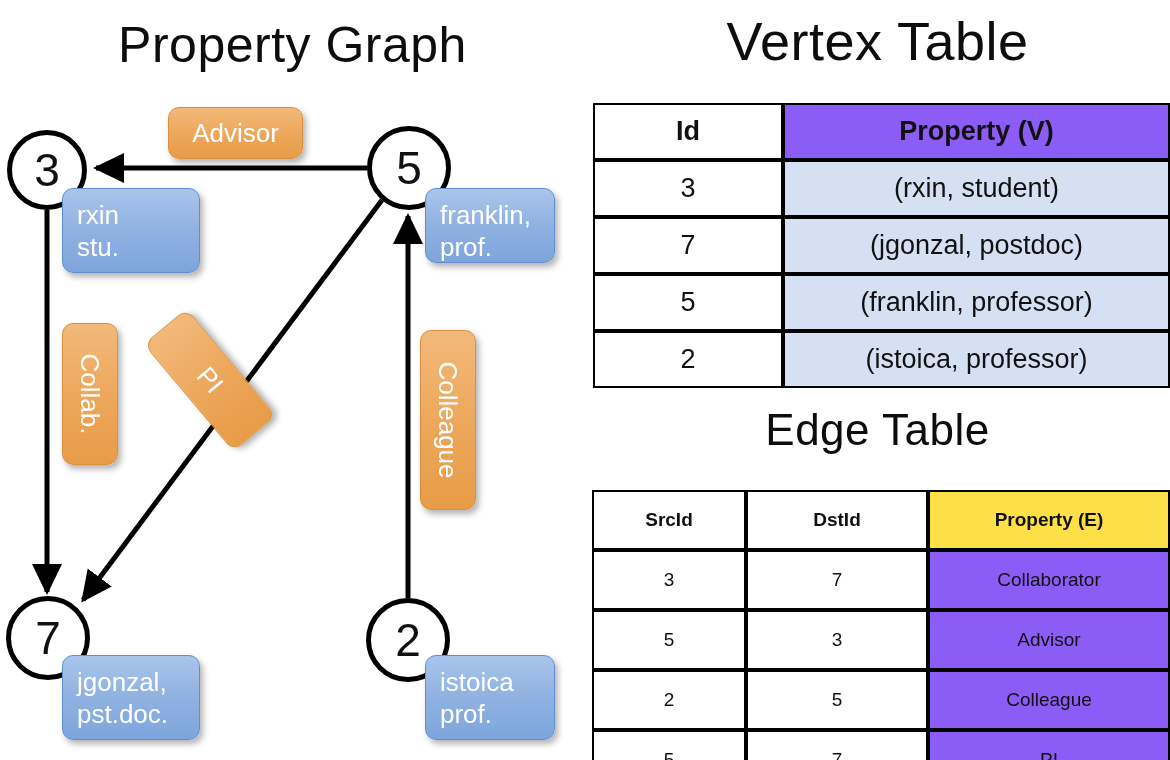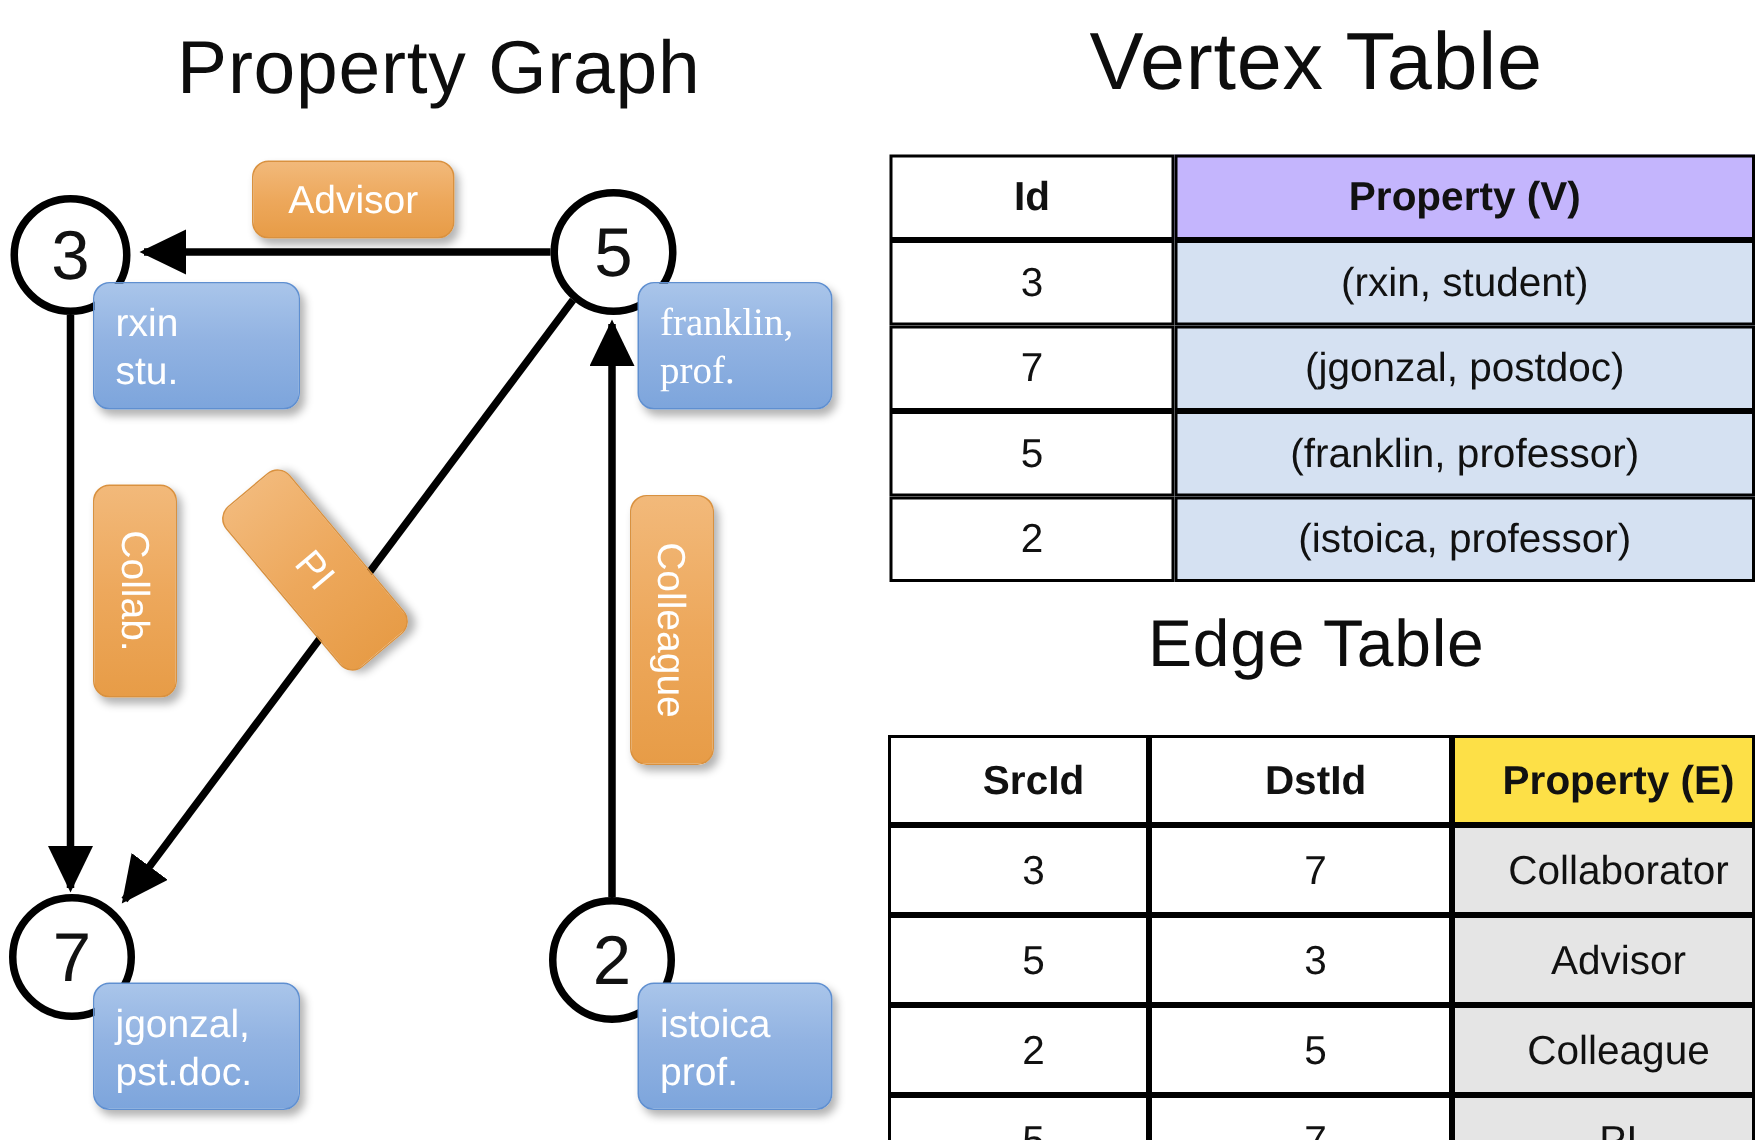--- a/index.html
+++ b/index.html
@@ -98,27 +98,27 @@
     font-family:"Liberation Sans","DejaVu Sans",sans-serif;
     font-weight:300;
     color:#111;
     padding:0;
   }
   .tbl th{font-weight:700;}
   #vertex-table{left:593px;top:103px;width:577px;}
   #vertex-table th,#vertex-table td{font-size:27px;height:53px;}
   #vertex-table .c-id{width:186px;background:#fff;}
   #vertex-table .c-prop{background:#d5e1f2;}
-  #vertex-table th.c-prop{background:#c4b5fd;}
+  #vertex-table th.c-prop{background:#8b5cf6;}
 
   #edge-table{left:592px;top:490px;width:578px;}
-  #edge-table th,#edge-table td{font-size:27px;height:56px;padding-left:20px;}
+  #edge-table th,#edge-table td{font-size:19px;height:56px;}
   #edge-table .c-src{width:150px;background:#fff;}
   #edge-table .c-dst{width:178px;background:#fff;}
-  #edge-table .c-prop{background:#e5e5e5;}
+  #edge-table .c-prop{background:#8b5cf6;}
   #edge-table th.c-prop{background:#fde047;}
 </style>
 </head>
 <body>
 
 <div class="stage">
 
   <div class="title" id="title-property-graph">Property Graph</div>
   <div class="title" id="title-vertex-table">Vertex Table</div>
   <div class="title" id="title-edge-table">Edge Table</div>
@@ -151,21 +151,21 @@
       <span>7</span>
     </div>
     <div class="node" style="left:366px;top:598px;width:84px;height:84px;">
       <span>2</span>
     </div>
 
     <div class="prop-box blue" style="left:62px;top:188px;width:138px;height:85px;">
       <div>rxin</div>
       <div>stu.</div>
     </div>
-    <div class="prop-box blue" style="left:425px;top:188px;width:130px;height:85px;font-family:Liberation Serif, serif;">
+    <div class="prop-box blue" style="left:425px;top:188px;width:130px;height:75px;">
       <div>franklin,</div>
       <div>prof.</div>
     </div>
     <div class="prop-box blue" style="left:62px;top:655px;width:138px;height:85px;">
       <div>jgonzal,</div>
       <div>pst.doc.</div>
     </div>
     <div class="prop-box blue" style="left:425px;top:655px;width:130px;height:85px;">
       <div>istoica</div>
       <div>prof.</div>

